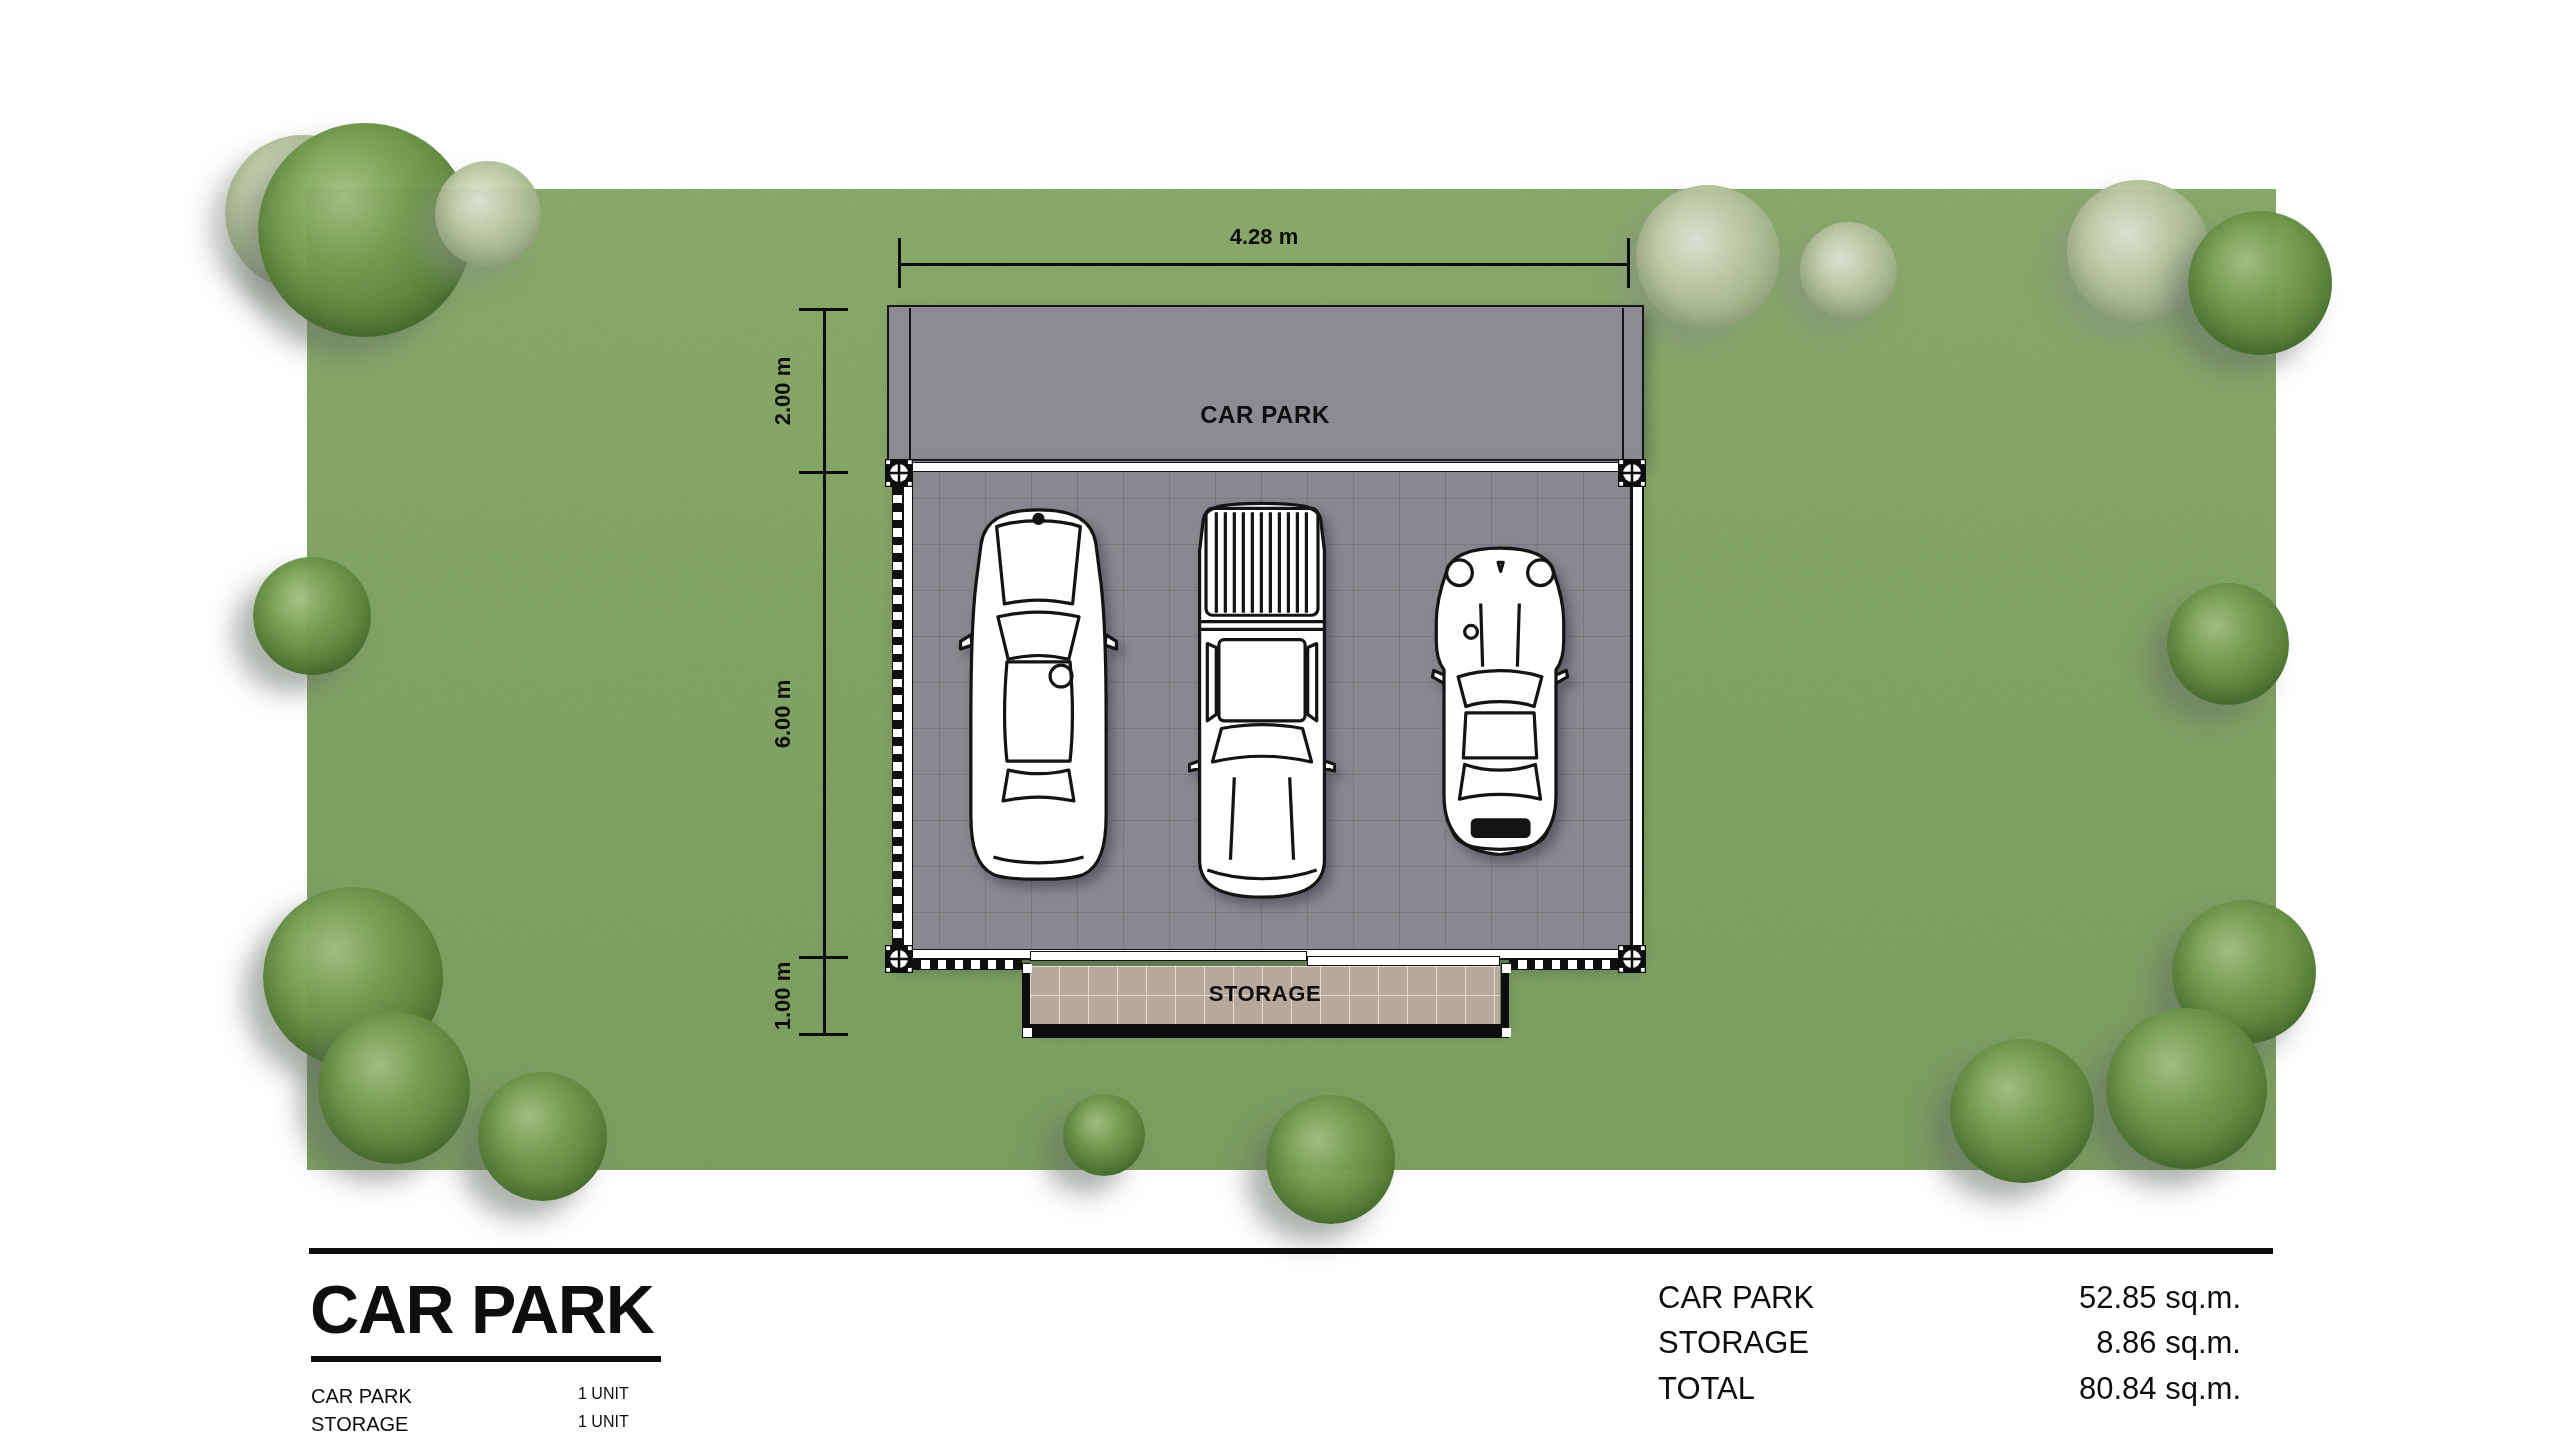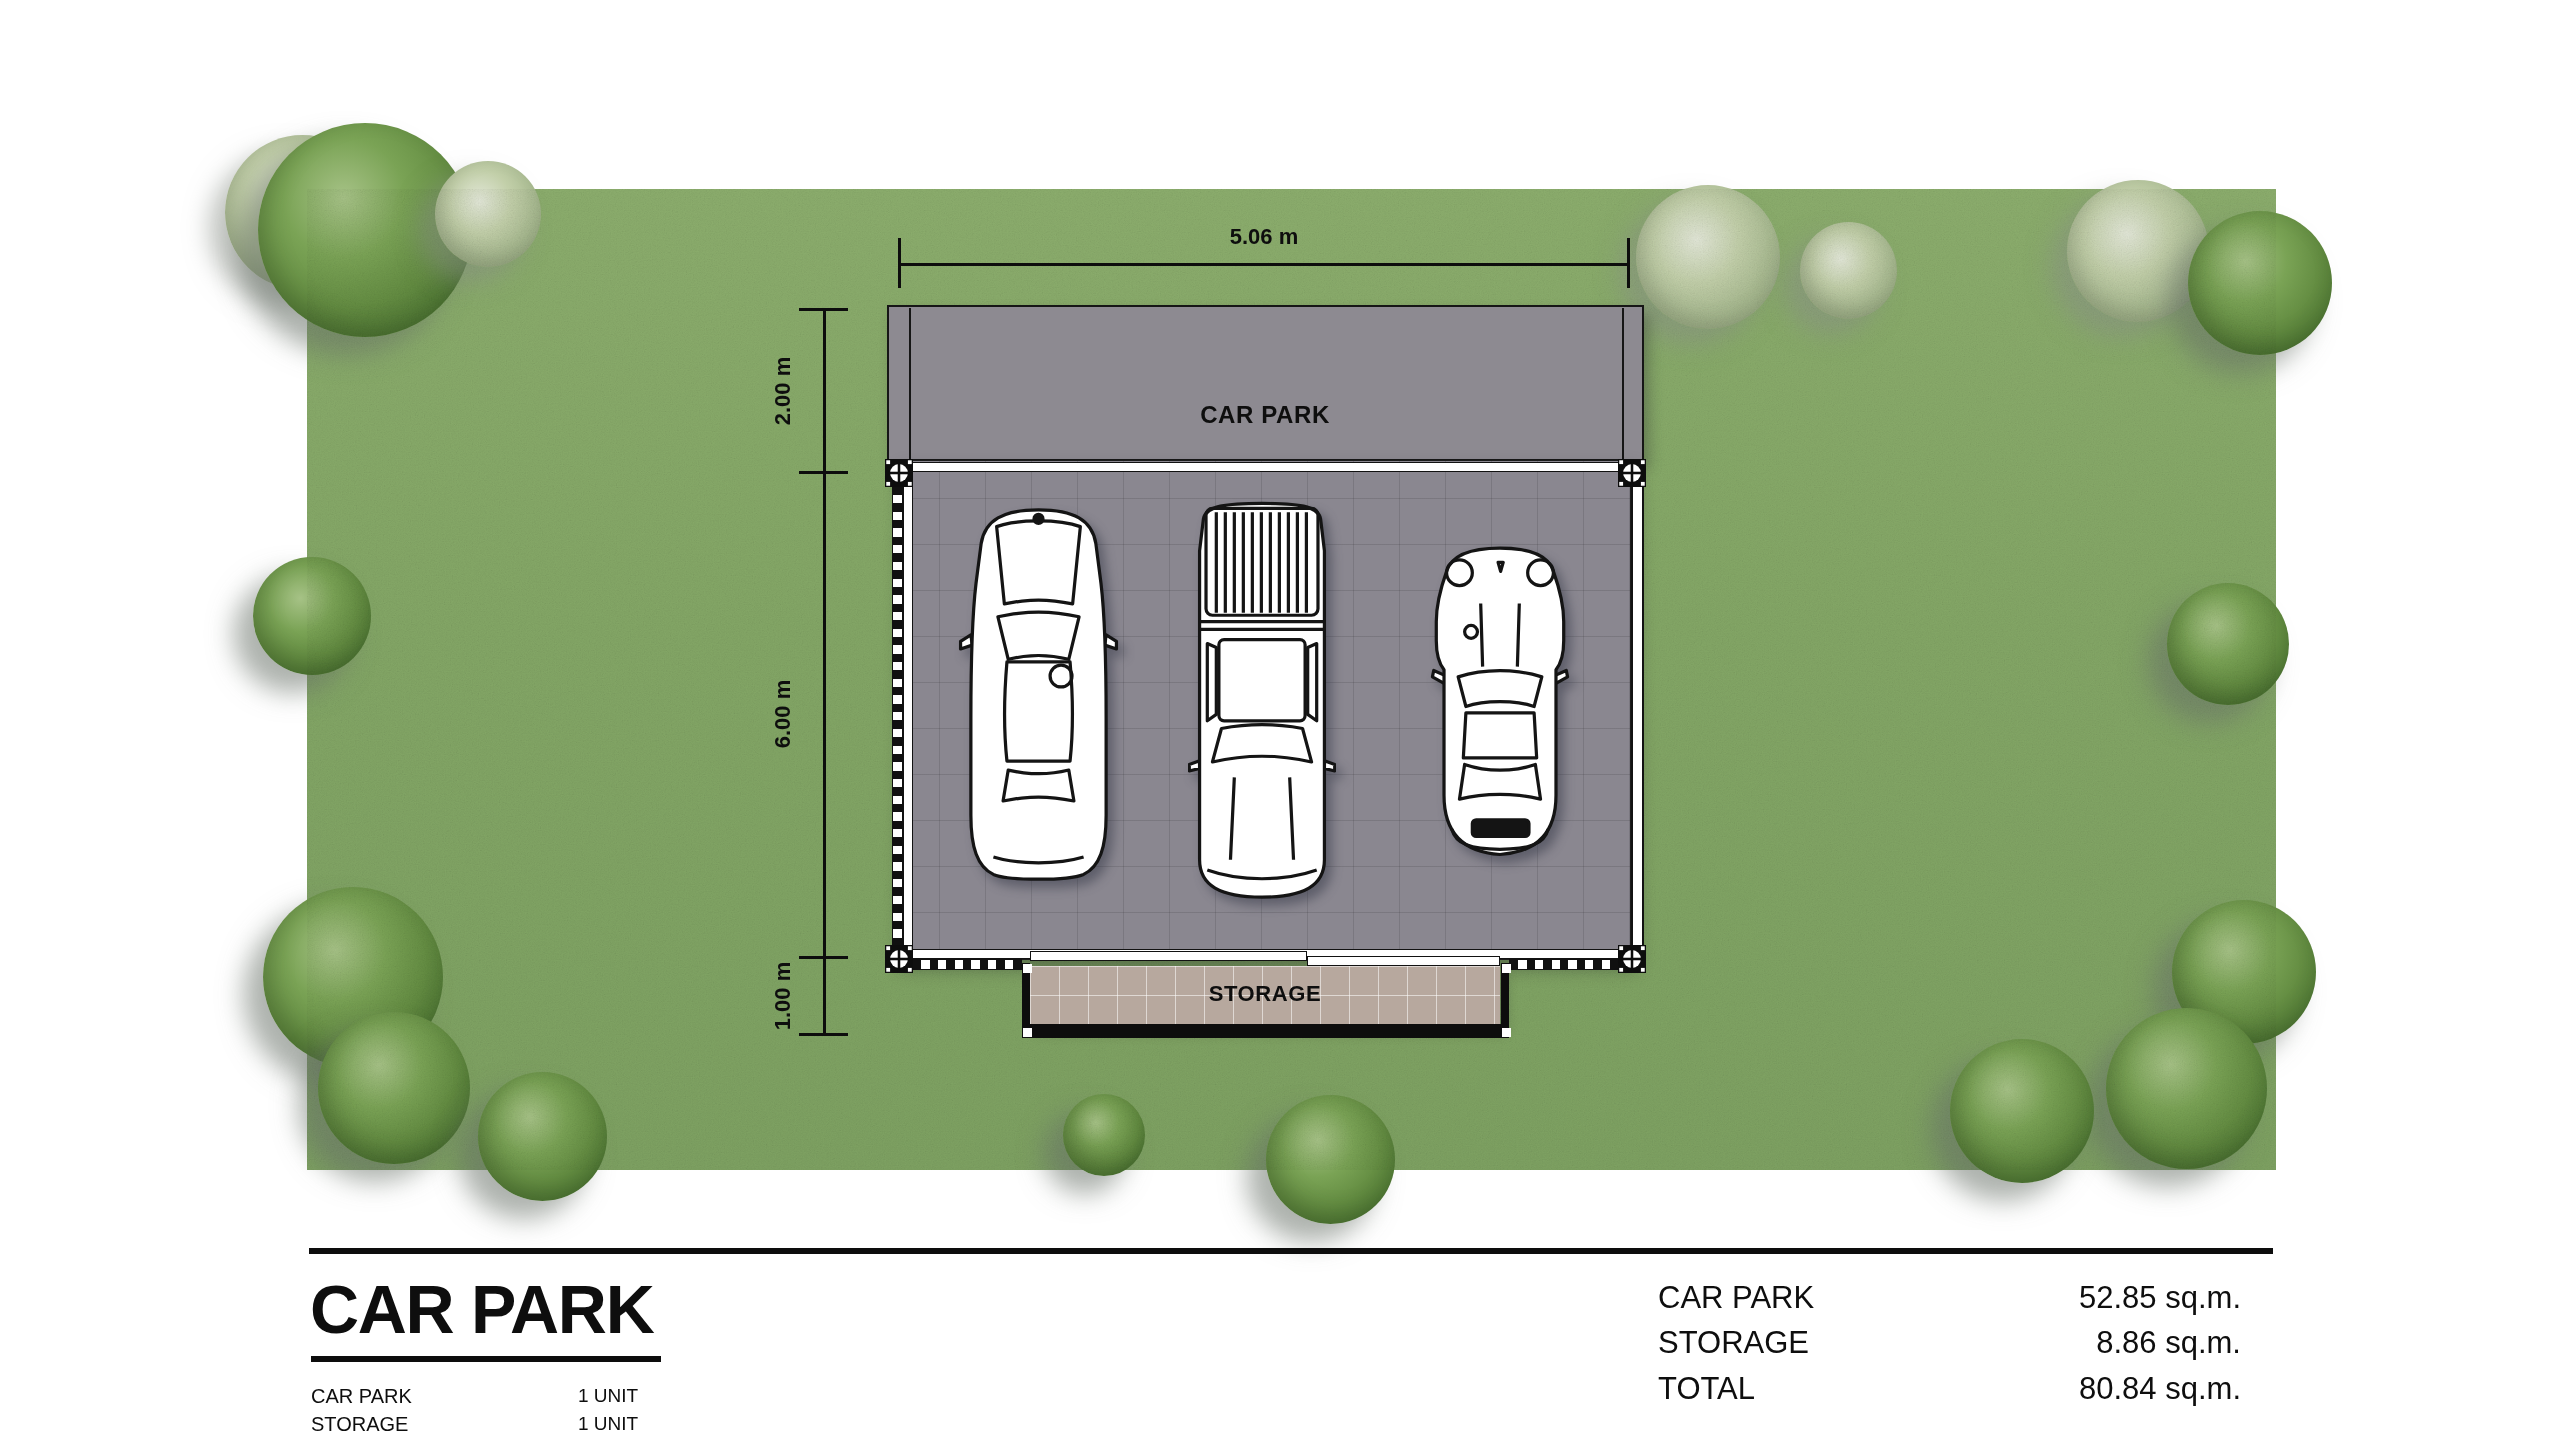--- a/index.html
+++ b/index.html
@@ -45,21 +45,21 @@
   
   .dim-line{background:#0d0d0d;}
   .dim-text{font-size:22px;font-weight:bold;white-space:nowrap;}
   .dim-text.vert{transform:translate(-50%,-50%) rotate(-90deg);}
 
   
   #divider-bar{left:309px;top:1248px;width:1964px;height:5.8px;background:#0d0d0d;}
   #plan-title{left:310px;top:1270px;font-size:68px;font-weight:bold;letter-spacing:-1.3px;}
   #title-underline{left:311px;top:1356px;width:350px;height:5.8px;background:#0d0d0d;}
   .legend-label{font-size:20px;}
-  .legend-value{font-size:19px;}
+  .legend-value{font-size:16px;}
   .tbl-label{font-size:31px;}
   .tbl-value{width:335px;text-align:right;font-size:31px;}
   .bold{font-weight:normal;}
 </style>
 </head>
 <body>
 
 <div id="canvas">
 
   <div id="lawn" class="abs"></div>
@@ -203,21 +203,21 @@
   <div class="abs wall" style="left:1022px;top:1024px;width:487px;height:14px"></div>
   <div class="abs post" style="left:1023px;top:964px"></div>
   <div class="abs post" style="left:1502px;top:964px"></div>
   <div class="abs post" style="left:1023px;top:1028px"></div>
   <div class="abs post" style="left:1502px;top:1028px"></div>
   <div id="storage-label" class="abs">STORAGE</div>
 
   <div class="abs dim-line" style="left:899px;top:263px;width:730px;height:2.6px"></div>
   <div class="abs dim-line" style="left:898px;top:238px;width:2.6px;height:50px"></div>
   <div class="abs dim-line" style="left:1627px;top:238px;width:2.6px;height:50px"></div>
-  <div class="abs dim-text" style="left:1264px;top:224px;transform:translateX(-50%)">5.06 m</div>
+  <div class="abs dim-text" style="left:1264px;top:224px;transform:translateX(-50%)">4.28 m</div>
 
   <div class="abs dim-line" style="left:823px;top:308px;width:2.6px;height:728px"></div>
   <div class="abs dim-line" style="left:799px;top:308px;width:49px;height:2.6px"></div>
   <div class="abs dim-line" style="left:799px;top:471px;width:49px;height:2.6px"></div>
   <div class="abs dim-line" style="left:799px;top:956px;width:49px;height:2.6px"></div>
   <div class="abs dim-line" style="left:799px;top:1033px;width:49px;height:2.6px"></div>
   <div class="abs dim-text vert" style="left:783px;top:391px">2.00 m</div>
   <div class="abs dim-text vert" style="left:783px;top:714px">6.00 m</div>
   <div class="abs dim-text vert" style="left:783px;top:996px">1.00 m</div>
 

